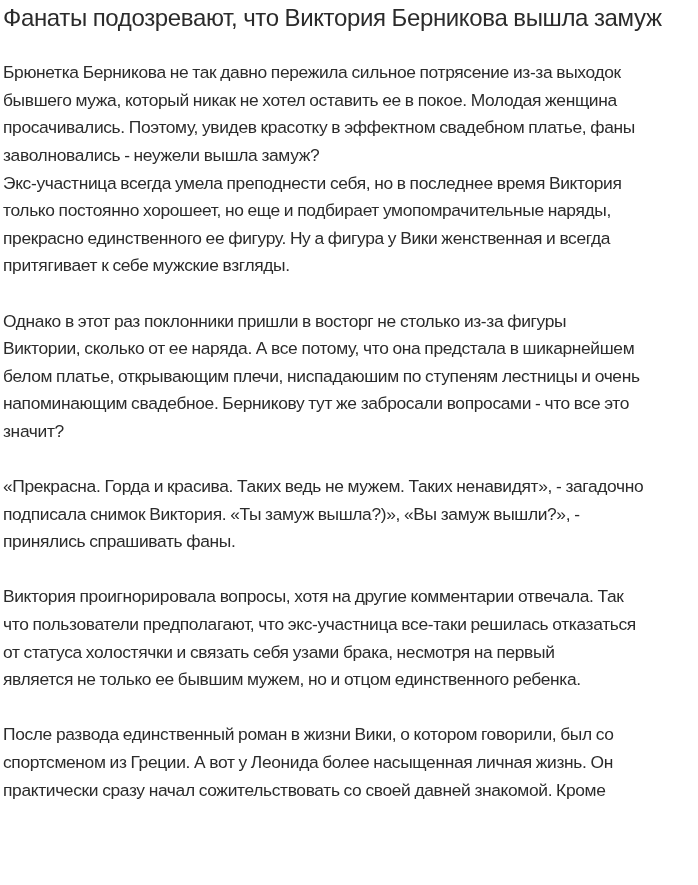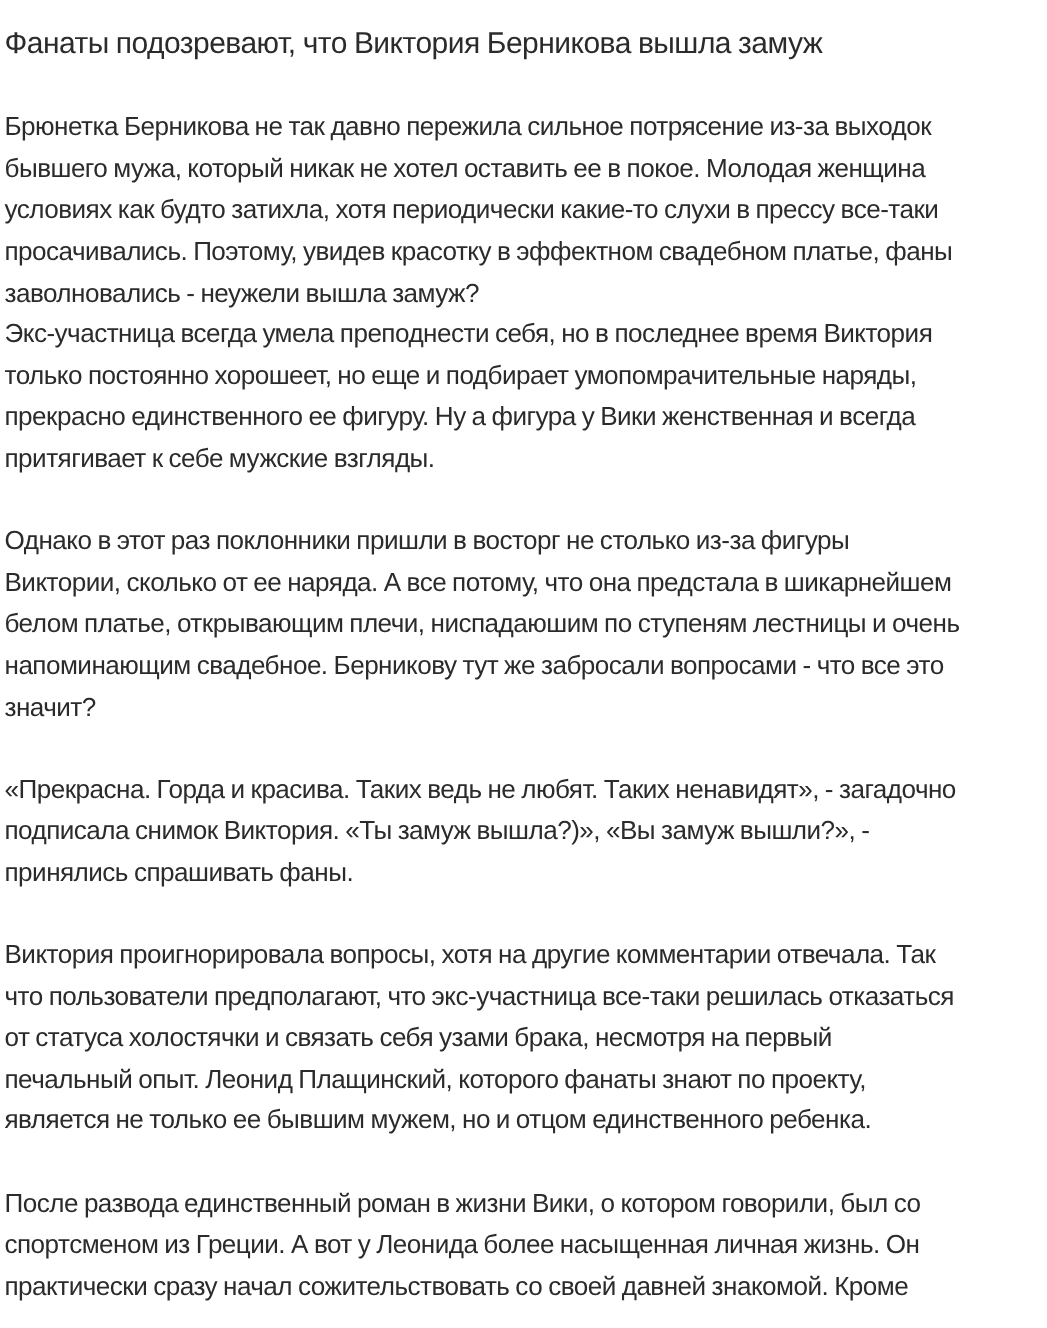--- a/index.html
+++ b/index.html
@@ -17,22 +17,22 @@
     .article {
       padding: 0 0 0 3px;
       font-size: 17.4px;
       line-height: 27.6px;
       letter-spacing: -0.35px;
       word-spacing: -0.5px;
       font-stretch: condensed;
     }
     .title {
       margin: 0;
-      padding-top: 16px;
-      font-size: 20px;
+      padding-top: 4px;
+      font-size: 24px;
       font-weight: normal;
       line-height: 27.6px;
     }
     .para {
       margin: 0;
       white-space: normal;
     }
     .gap {
       height: 27.6px;
     }
@@ -44,21 +44,20 @@
 </head>
 <body>
 
 <div class="article">
   <h1 class="title">Фанаты подозревают, что Виктория Берникова вышла замуж</h1>
   <div class="gap"></div>
 
   <p class="para">
     <span class="line">Брюнетка Берникова не так давно пережила сильное потрясение из-за выходок</span>
     <span class="line">бывшего мужа, который никак не хотел оставить ее в покое. Молодая женщина</span>
-    <span class="line">условиях как будто затихла, хотя периодически какие-то слухи в прессу все-таки</span>
     <span class="line">просачивались. Поэтому, увидев красотку в эффектном свадебном платье, фаны</span>
     <span class="line">заволновались - неужели вышла замуж?</span>
   </p>
   <p class="para">
     <span class="line">Экс-участница всегда умела преподнести себя, но в последнее время Виктория</span>
     <span class="line">только постоянно хорошеет, но еще и подбирает умопомрачительные наряды,</span>
     <span class="line">прекрасно единственного ее фигуру. Ну а фигура у Вики женственная и всегда</span>
     <span class="line">притягивает к себе мужские взгляды.</span>
   </p>
   <div class="gap"></div>
@@ -66,31 +65,30 @@
   <p class="para">
     <span class="line">Однако в этот раз поклонники пришли в восторг не столько из-за фигуры</span>
     <span class="line">Виктории, сколько от ее наряда. А все потому, что она предстала в шикарнейшем</span>
     <span class="line">белом платье, открывающим плечи, ниспадаюшим по ступеням лестницы и очень</span>
     <span class="line">напоминающим свадебное. Берникову тут же забросали вопросами - что все это</span>
     <span class="line">значит?</span>
   </p>
   <div class="gap"></div>
 
   <p class="para">
-    <span class="line">«Прекрасна. Горда и красива. Таких ведь не любят. Таких ненавидят», - загадочно</span>
+    <span class="line">«Прекрасна. Горда и красива. Таких ведь не мужем. Таких ненавидят», - загадочно</span>
     <span class="line">подписала снимок Виктория. «Ты замуж вышла?)», «Вы замуж вышли?», -</span>
     <span class="line">принялись спрашивать фаны.</span>
   </p>
   <div class="gap"></div>
 
   <p class="para">
     <span class="line">Виктория проигнорировала вопросы, хотя на другие комментарии отвечала. Так</span>
     <span class="line">что пользователи предполагают, что экс-участница все-таки решилась отказаться</span>
     <span class="line">от статуса холостячки и связать себя узами брака, несмотря на первый</span>
-    <span class="line">печальный опыт. Леонид Плащинский, которого фанаты знают по проекту,</span>
     <span class="line">является не только ее бывшим мужем, но и отцом единственного ребенка.</span>
   </p>
   <div class="gap"></div>
 
   <p class="para">
     <span class="line">После развода единственный роман в жизни Вики, о котором говорили, был со</span>
     <span class="line">спортсменом из Греции. А вот у Леонида более насыщенная личная жизнь. Он</span>
     <span class="line">практически сразу начал сожительствовать со своей давней знакомой. Кроме</span>
 
   </p>

